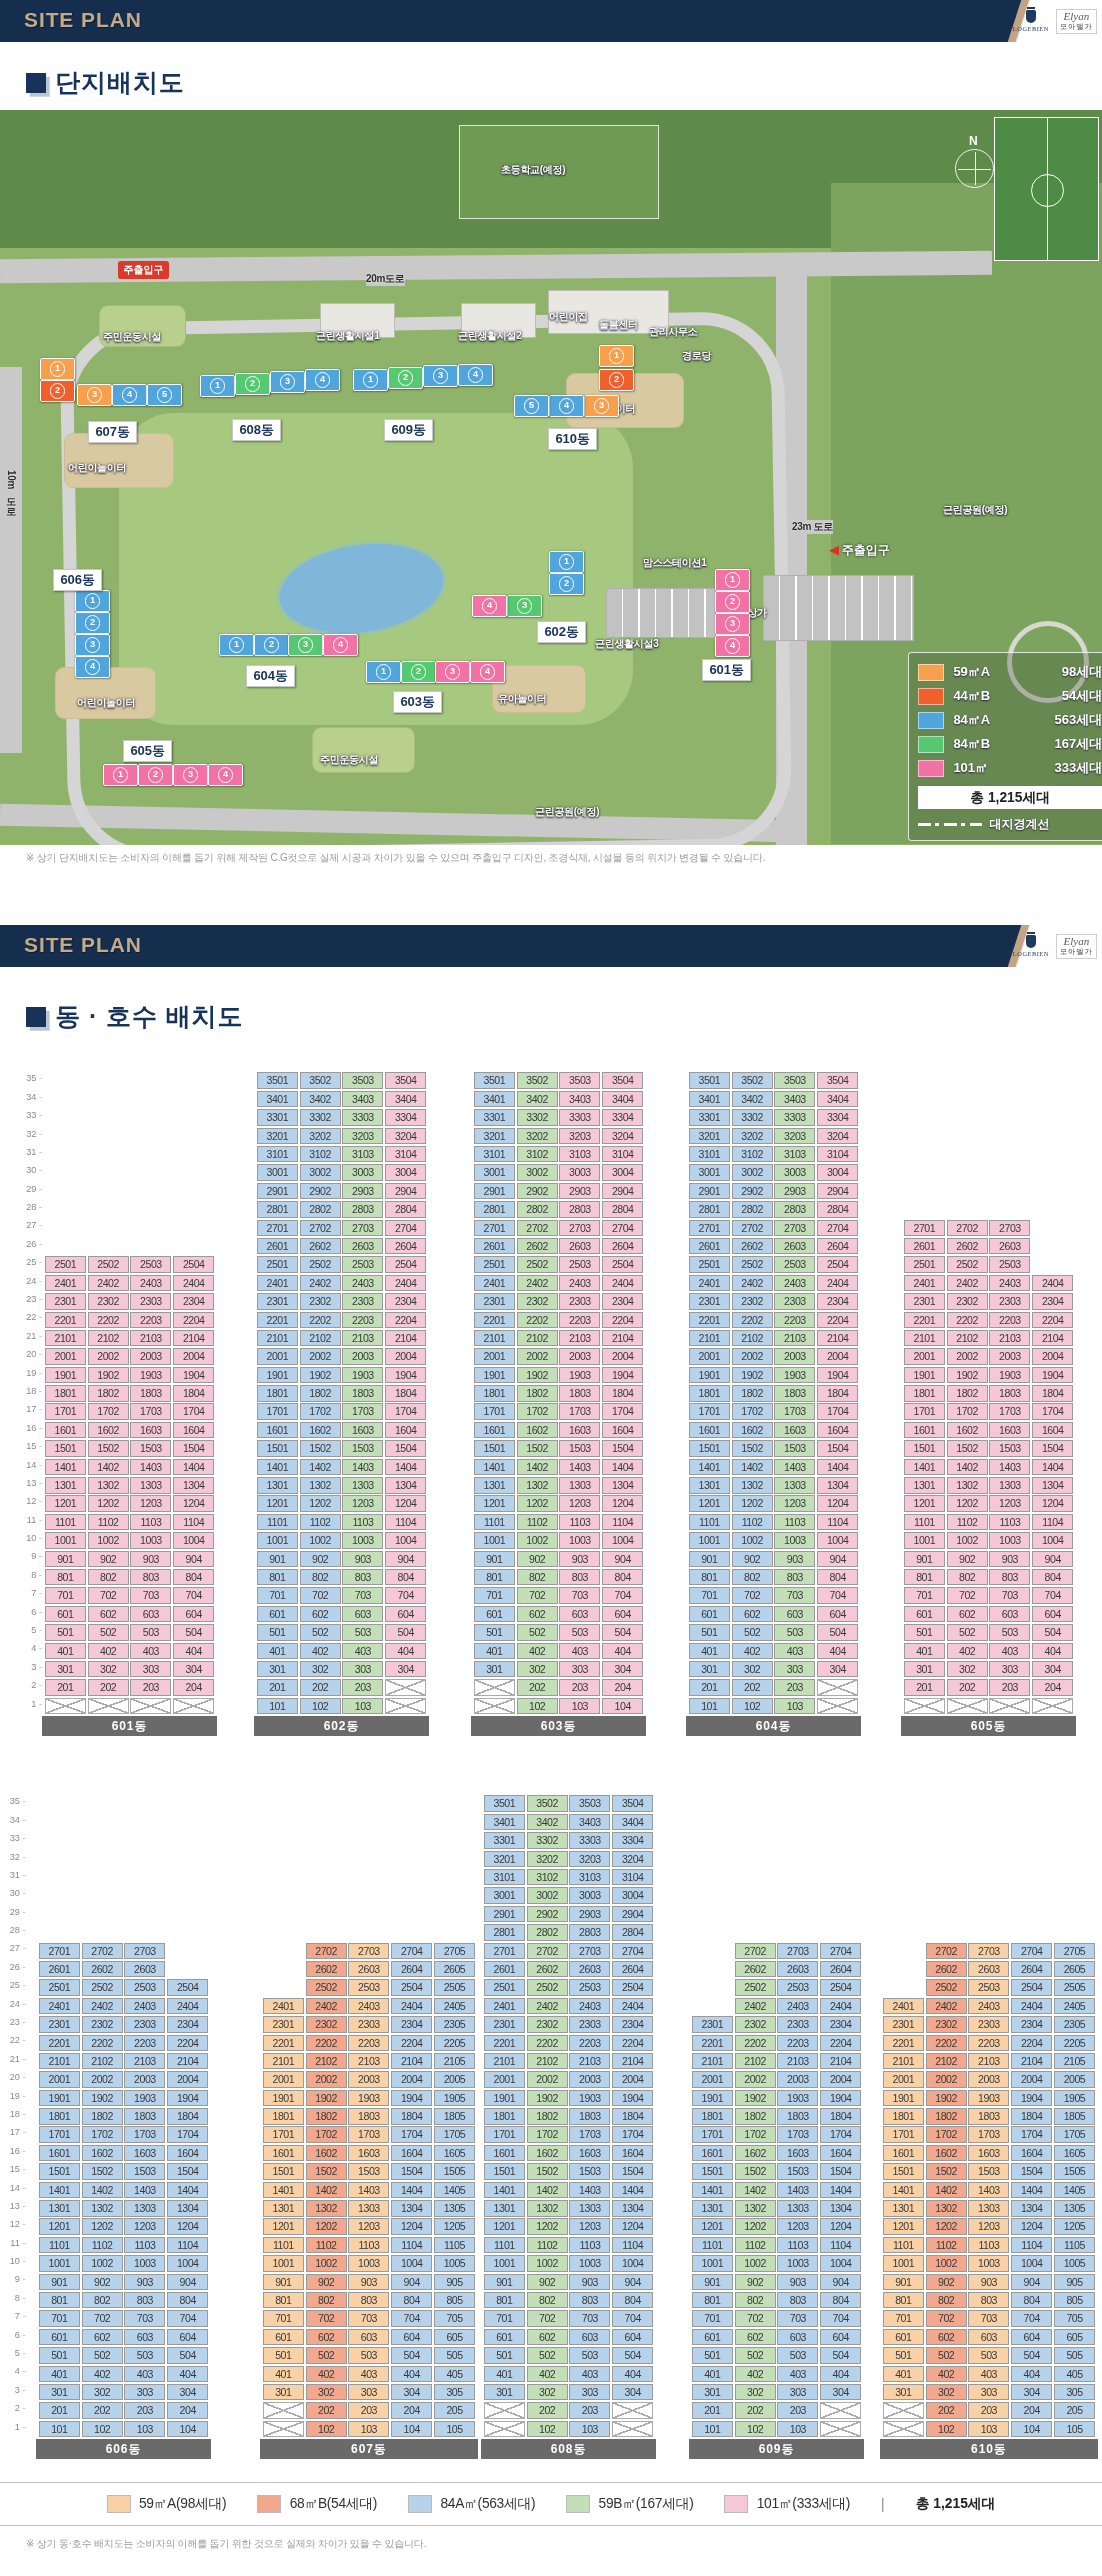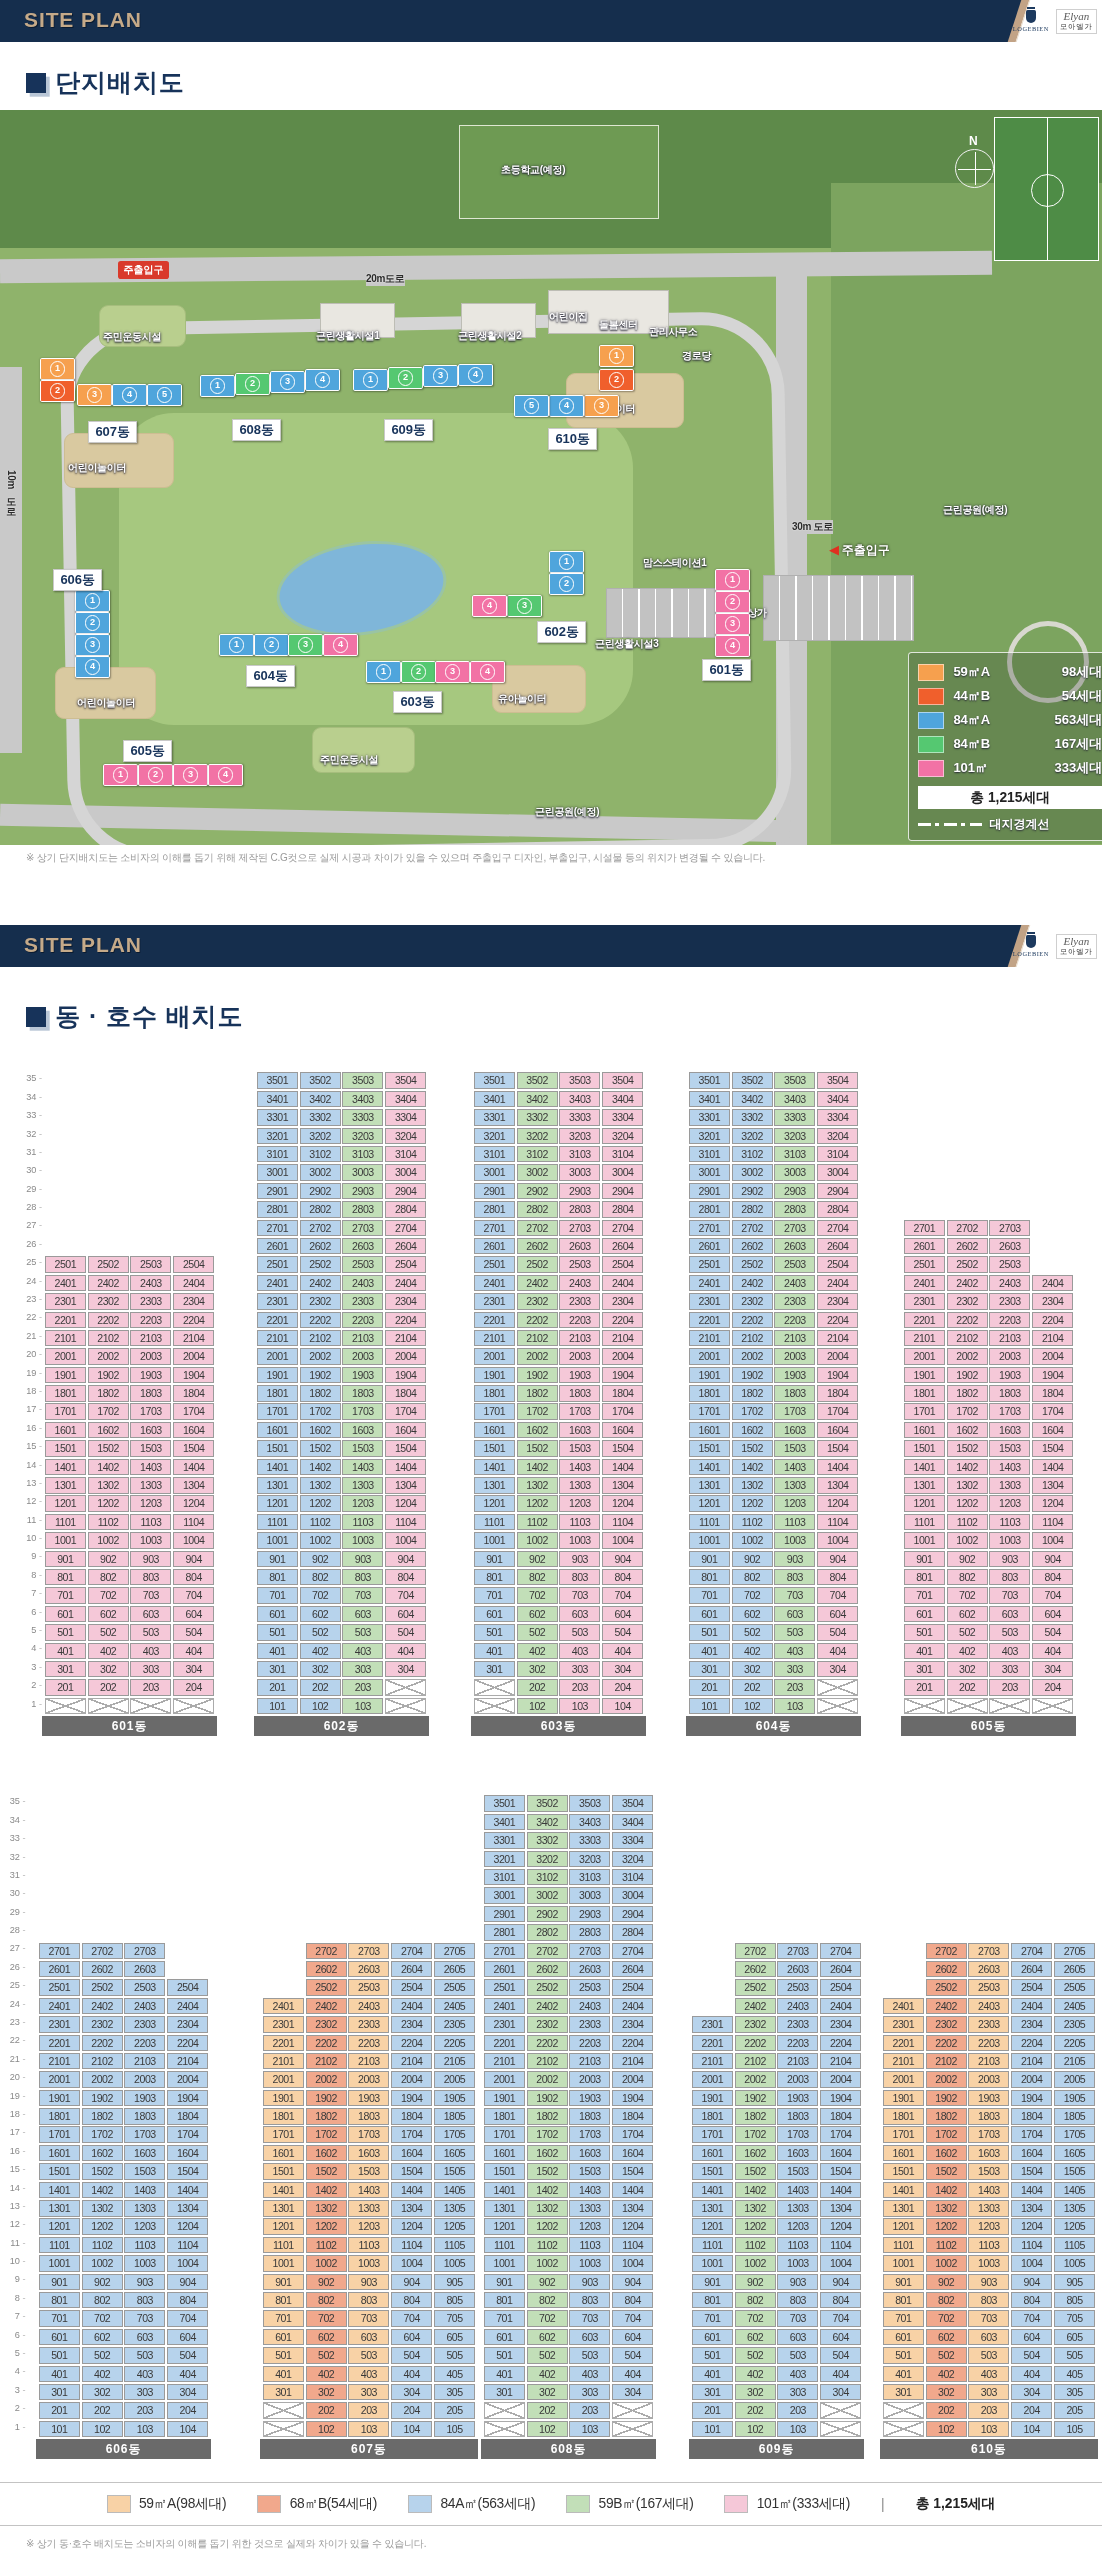--- a/index.html
+++ b/index.html
@@ -180,21 +180,21 @@
     <span class="map-label facility" style="left: 103px; top: 220px;">주민운동시설</span>
     <span class="map-label facility" style="left: 316px; top: 219px;">근린생활시설1</span>
     <span class="map-label facility" style="left: 458px; top: 219px;">근린생활시설2</span>
     <span class="map-label facility" style="left: 549px; top: 200px;">어린이집</span>
     <span class="map-label facility" style="left: 599px; top: 208px;">돌봄센터</span>
     <span class="map-label facility" style="left: 649px; top: 215px;">관리사무소</span>
     <span class="map-label facility" style="left: 682px; top: 239px;">경로당</span>
     <span class="map-label facility" style="left: 577px; top: 292px;">어린이놀이터</span>
     <span class="map-label facility" style="left: 68px; top: 351px;">어린이놀이터</span>
     <span class="map-label road vert" style="left: 3.7px; top: 360px;">10m 도로</span>
-    <span class="map-label road" style="left: 792px; top: 410px;">30m 도로</span>
+    <span class="map-label road" style="left: 792px; top: 410px;">23m 도로</span>
     <span class="map-label facility" style="left: 943px; top: 393px;">근린공원(예정)</span>
     <span class="map-label facility" style="left: 643px; top: 446px;">맘스스테이션1</span>
     <span class="map-label facility" style="left: 595px; top: 527px;">근린생활시설3</span>
     <span class="map-label facility" style="left: 728px; top: 496px;">근린상가</span>
     <span class="map-label facility" style="left: 77px; top: 586px;">어린이놀이터</span>
     <span class="map-label facility" style="left: 498px; top: 582px;">유아놀이터</span>
     <span class="map-label facility" style="left: 320px; top: 643px;">주민운동시설</span>
     <span class="map-label facility" style="left: 535px; top: 695px;">근린공원(예정)</span>
     <div class="ent-sub" style="left: 118px; top: 151px;">주출입구</div>
     <div class="ent-main" style="left: 829px; top: 432px;"><span class="tri">◀</span>주출입구</div>
@@ -329,21 +329,21 @@
     </div>
     <div class="seg" style="left: 173px; top: 654px; width: 33px; height: 20px; background: rgb(242, 114, 165);">
       <span class="n">3</span>
     </div>
     <div class="seg" style="left: 208px; top: 654px; width: 33px; height: 20px; background: rgb(242, 114, 165);">
       <span class="n">4</span>
     </div>
     <div class="bchip" style="left: 123px; top: 630px;">605동</div>
   </div>
 
-<div class="disclaimer" style="top:851px">※ 상기 단지배치도는 소비자의 이해를 돕기 위해 제작된 C.G컷으로 실제 시공과 차이가 있을 수 있으며 주출입구 디자인, 부출입구, 시설물 등의 위치가 변경될 수 있습니다.</div>
+<div class="disclaimer" style="top:851px">※ 상기 단지배치도는 소비자의 이해를 돕기 위해 제작된 C.G컷으로 실제 시공과 차이가 있을 수 있으며 주출입구 디자인, 조경식재, 시설물 등의 위치가 변경될 수 있습니다.</div>
 
 <div class="banner" style="top:925px">
   <div class="stripe"></div>
   <div class="whitewedge"></div>
   <div class="bt">SITE PLAN</div>
   <div class="logos">
     <div class="logo1">
       <div class="shield"></div>
       <div class="t">LOGEBIEN</div>
     </div>

